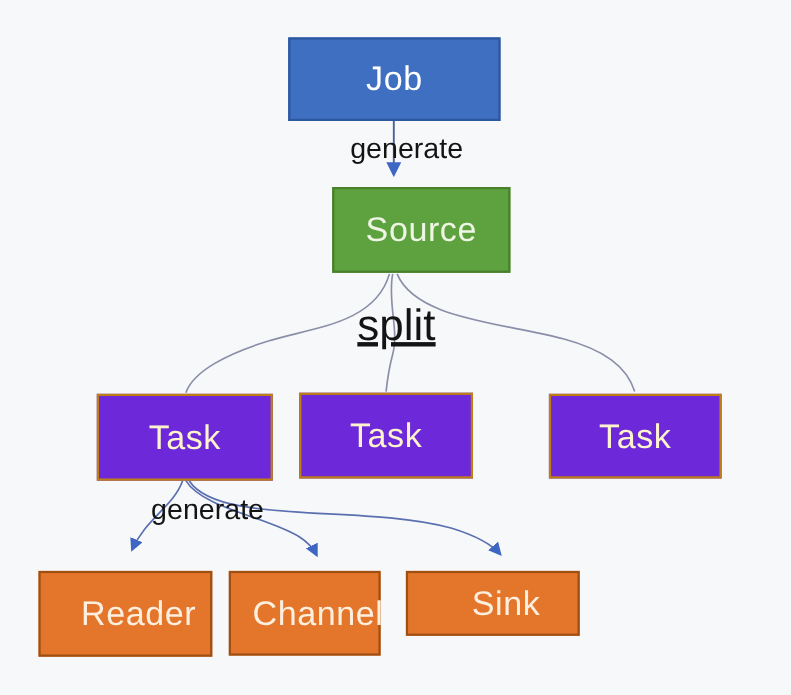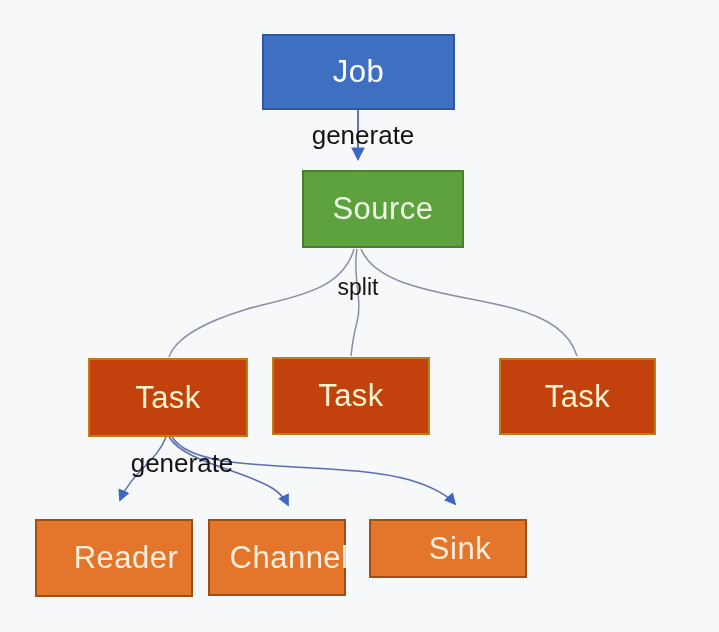--- a/index.html
+++ b/index.html
@@ -21,39 +21,39 @@
   .edge-arrow{stroke:#5a6fb0;stroke-width:1.5;}
   .edge-main{stroke:#4c5e96;stroke-width:1.7;}
   .node{
     position:absolute;z-index:3;
     display:flex;align-items:center;justify-content:center;
     font-size:31px;letter-spacing:0.5px;
     box-sizing:border-box;
   }
   .node-blue{background:#3f6fc1;border:2px solid #2c58a0;color:#ffffff;}
   .node-green{background:#5ea23f;border:2px solid #48802c;color:#eef6e3;margin-left:24px;}
-  .node-gold{background:#c2410c;border:2px solid #bf7e13;color:#fdf3cd;}
+  .node-gold{background:#6d28d9;border:2px solid #bf7e13;color:#fdf3cd;}
   .node-orange{background:#e4762c;border:2px solid #9e5014;color:#fdeede;padding-left:24px;}
 
   .n-job    {left:262px;top:34px; width:193px;height:76px;}
   .n-source {left:278px;top:170px;width:162px;height:78px;}
   .n-task1  {left:88px; top:358px;width:160px;height:79px;}
   .n-task2  {left:272px;top:357px;width:158px;height:78px;}
   .n-task3  {left:499px;top:358px;width:157px;height:77px;}
   .n-reader {left:35px; top:519px;width:158px;height:78px;}
   .n-channel{left:208px;top:519px;width:138px;height:77px;}
   .n-sink   {left:369px;top:519px;width:158px;height:59px;}
 
   .edge-label{
     position:absolute;z-index:2;
-    color:#141414;text-align:center;
+    color:#141414;text-align:right;
     white-space:nowrap;
   }
   .l-generate-top{left:305px;top:120px;width:116px;font-size:26px;}
-  .l-split{left:320px;top:274px;width:76px;font-size:23px;}
+  .l-split{left:320px;top:274px;width:76px;font-size:40px;text-decoration:underline;}
   .l-generate-bottom{left:124px;top:448px;width:116px;font-size:26px;}
 </style>
 </head>
 <body>
 
 <div class="canvas">
 
   <svg class="connector-layer" width="719" height="632" viewBox="0 0 719 632">
     <defs>
       <marker id="arrowhead" viewBox="0 0 10 10" refX="8.5" refY="5" markerWidth="8" markerHeight="8" orient="auto">

